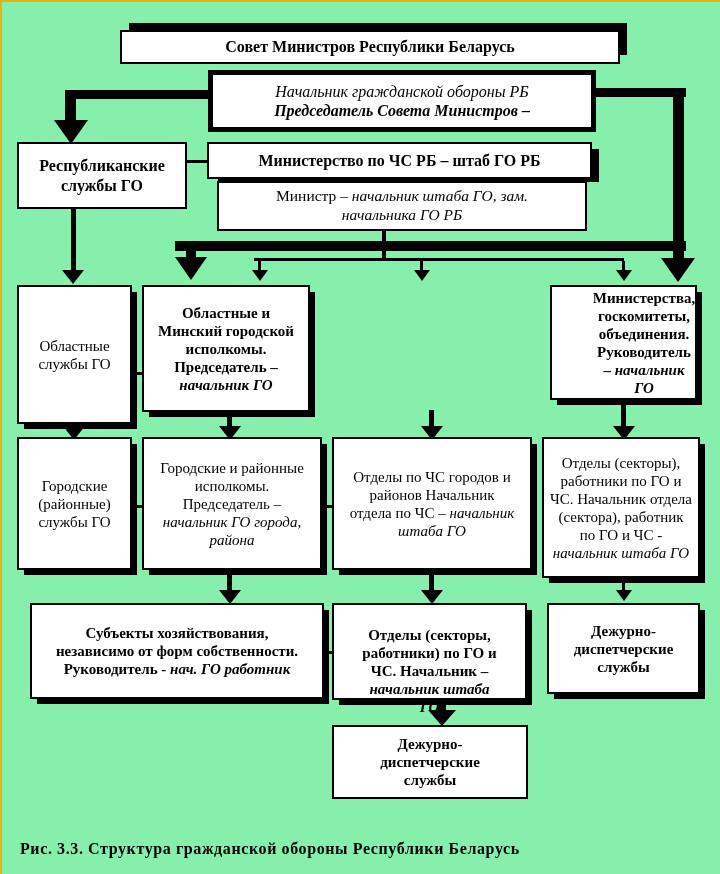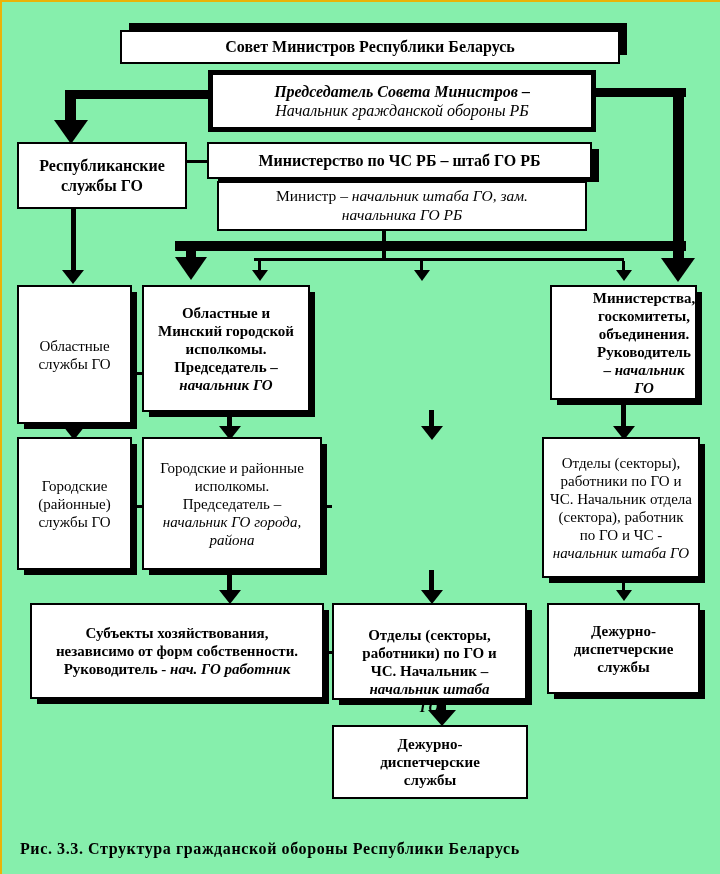--- a/index.html
+++ b/index.html
@@ -30,22 +30,22 @@
 </head>
 <body>
 
 <div id="page">
 
   <div class="bx bold" style="left:118px;top:28px;width:500px;height:34px;font-size:16px;box-shadow:8px -8px 0 -1px #000;">
     <p class="t">Совет Министров Республики Беларусь</p>
   </div>
 
   <div class="bx" style="left:206px;top:68px;width:388px;height:62px;border-width:5px;font-size:16px;">
+    <p class="t it">Начальник гражданской обороны РБ</p>
     <p class="t bold it">Председатель Совета Министров –</p>
-    <p class="t it">Начальник гражданской обороны РБ</p>
   </div>
 
   <div class="ln" style="left:64px;top:88px;width:142px;height:9px;"></div>
   <div class="ln" style="left:63px;top:88px;width:11px;height:32px;"></div>
   <div class="ah ah-big" style="left:52px;top:118px;"></div>
 
   <div class="ln" style="left:594px;top:86px;width:90px;height:9px;"></div>
   <div class="ln" style="left:671px;top:86px;width:11px;height:172px;"></div>
   <div class="ah ah-big" style="left:659px;top:256px;"></div>
 
@@ -98,20 +98,23 @@
   <div class="ah ah-med" style="left:419px;top:424px;"></div>
   <div class="ln" style="left:619px;top:398px;width:5px;height:28px;"></div>
   <div class="ah ah-med" style="left:611px;top:424px;"></div>
 
   <div class="bx sh" style="left:140px;top:435px;width:180px;height:133px;font-size:15px;">
     <p class="t" style="padding:0 16px;"><span>Городские и районные исполкомы. Председатель – </span><span class="it">начальник ГО города, района</span></p>
   </div>
   <div class="bx sh" style="left:15px;top:435px;width:115px;height:133px;font-size:15px;">
     <p class="t">Городские (районные) службы ГО</p>
   </div>
+  <div class="bx sh" style="left:330px;top:435px;width:200px;height:133px;font-size:15px;">
+    <p class="t" style="padding:0 14px;"><span>Отделы по ЧС городов и районов Начальник отдела по ЧС – </span><span class="it">начальник штаба ГО</span></p>
+  </div>
   <div class="bx sh" style="left:540px;top:435px;width:158px;height:141px;font-size:15px;">
     <p class="t"><span>Отделы (секторы), работники по ГО и ЧС. Начальник отдела (сектора), работник по ГО и ЧС - </span><span class="it">начальник штаба ГО</span></p>
   </div>
   <div class="ln" style="left:130px;top:503px;width:10px;height:3px;"></div>
   <div class="ln" style="left:320px;top:503px;width:10px;height:3px;"></div>
 
   <div class="ln" style="left:225px;top:568px;width:5px;height:22px;"></div>
   <div class="ah ah-med" style="left:217px;top:588px;"></div>
   <div class="ln" style="left:427px;top:568px;width:5px;height:22px;"></div>
   <div class="ah ah-med" style="left:419px;top:588px;"></div>

